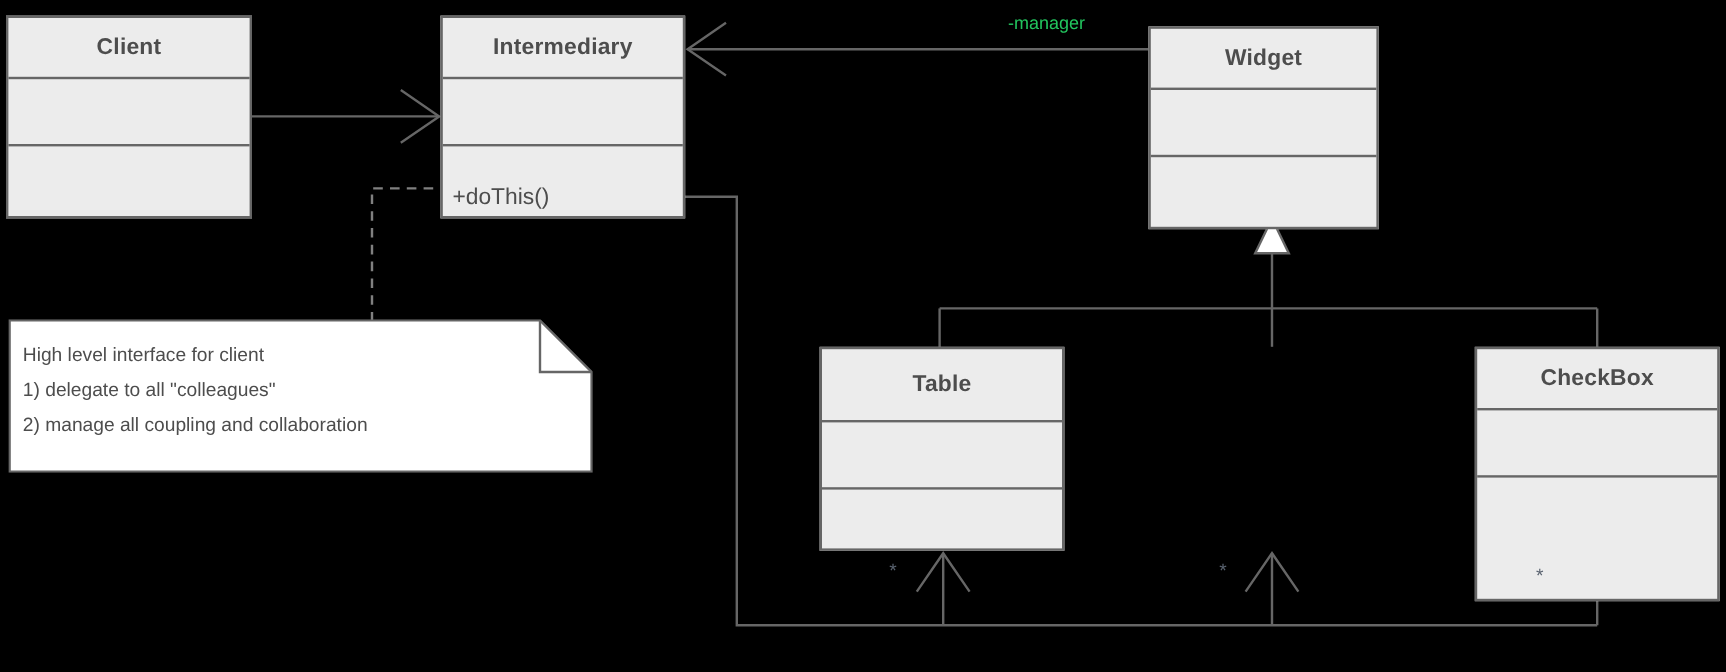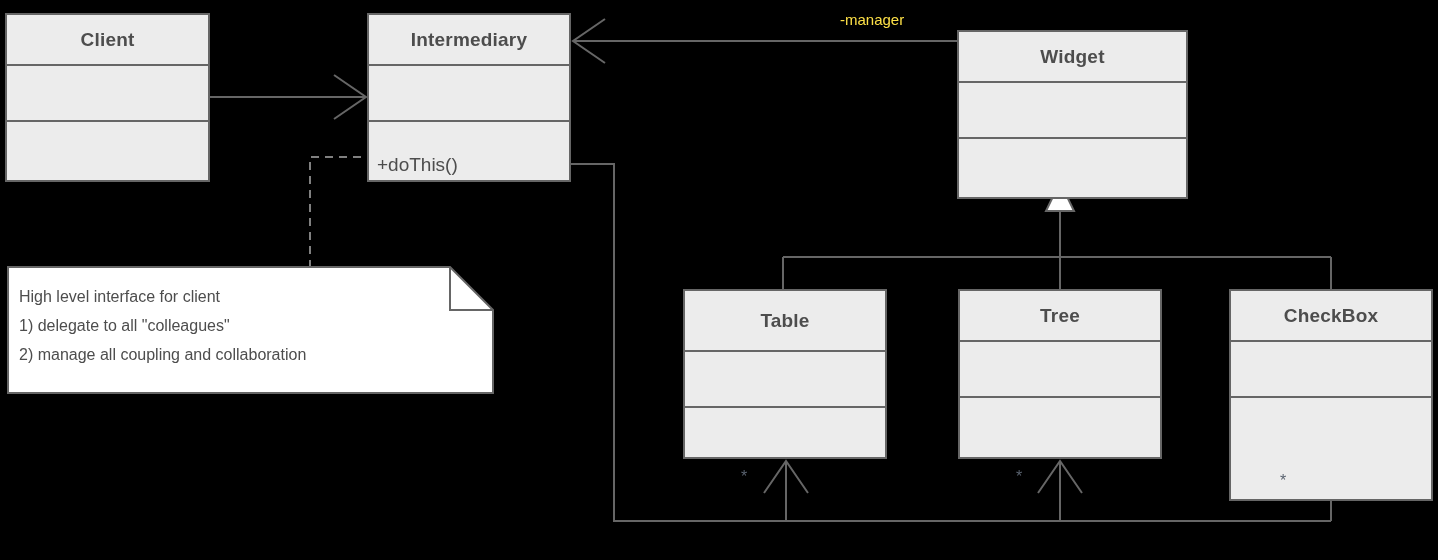--- a/index.html
+++ b/index.html
@@ -67,21 +67,21 @@
     left: 12px;
     top: 18px;
     font-size: 16px;
     line-height: 29px;
     color: #4d4d4d;
     white-space: pre;
   }
   .edge-label {
     position: absolute;
     font-size: 15px;
-    color: #fde047;
+    color: #22c55e;
     white-space: nowrap;
   }
   .mult-label {
     position: absolute;
     font-size: 16px;
     color: #5a6370;
     white-space: nowrap;
   }
 </style>
 </head>
@@ -133,37 +133,32 @@
     <div class="cls-attrs" style="height:56px;"></div>
     <div class="cls-ops" style="flex:1;"></div>
   </div>
 
   <div class="uml-class" style="left:367px; top:13px; width:204px; height:169px;justify-content:space-between;">
     <div class="cls-title" style="height:51px;">Intermediary</div>
     <div class="cls-attrs" style="height:56px;"></div>
     <div class="cls-ops" style="flex:1;margin-top:28px;">+doThis()</div>
   </div>
 
-  <div class="uml-class" style="left:957px; top:30px; width:231px; height:169px;">
+  <div class="uml-class" style="left:957px; top:22px; width:192px; height:169px;">
     <div class="cls-title" style="height:51px;">Widget</div>
     <div class="cls-attrs" style="height:56px;"></div>
     <div class="cls-ops" style="flex:1;"></div>
   </div>
 
   <div class="uml-class" style="left:683px; top:289px; width:204px; height:170px;">
     <div class="cls-title" style="height:61px;">Table</div>
     <div class="cls-attrs" style="height:56px;"></div>
     <div class="cls-ops" style="flex:1;"></div>
   </div>
 
-  <div class="uml-class" style="left:958px; top:289px; width:204px; height:170px;">
-    <div class="cls-title" style="height:51px;">Tree</div>
-    <div class="cls-attrs" style="height:56px;"></div>
-    <div class="cls-ops" style="flex:1;"></div>
-  </div>
 
   <div class="uml-class" style="left:1229px; top:289px; width:204px; height:212px;">
     <div class="cls-title" style="height:51px;">CheckBox</div>
     <div class="cls-attrs" style="height:56px;"></div>
     <div class="cls-ops" style="flex:1;"></div>
   </div>
 
   <div class="uml-note" style="left:7px; top:266px; width:487px; height:128px;">
     <svg width="487" height="128" viewBox="0 0 487 128" xmlns="http://www.w3.org/2000/svg">
       <path d="M1,1 L443,1 L486,44 L486,127 L1,127 Z" fill="#ffffff" stroke="#666666" stroke-width="2"></path>

